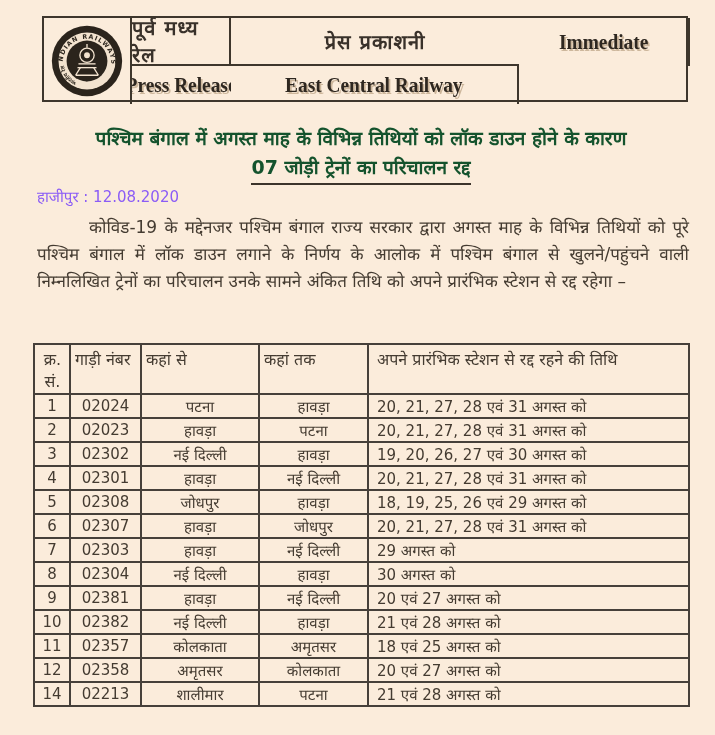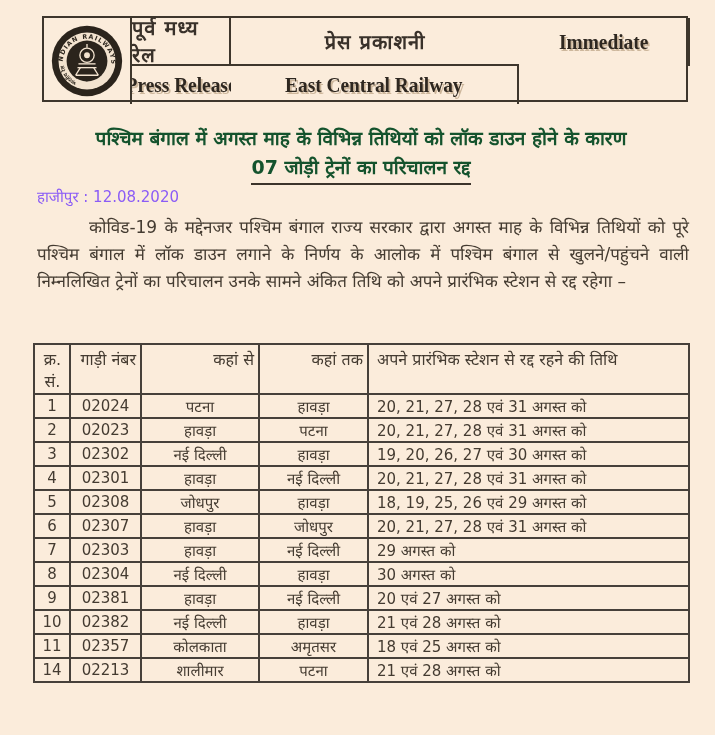--- a/index.html
+++ b/index.html
@@ -94,21 +94,21 @@
   }
   table.trains th, table.trains td {
     border: 2px solid #46403a;
     padding: 1px 4px;
   }
   table.trains th {
     font-weight: 400;
     font-size: 16px;
     vertical-align: top;
     height: 50px;
-    text-align: right;
+    text-align: left;
     padding-top: 3px;
   }
   table.trains td { height: 23px; text-align: center; }
   table.trains th.col-0, table.trains td.col-5 { text-align: center; }
   table.trains th.col-0 { padding-left: 5px; }
   table.trains th.col-4, table.trains td.col-4 {
     text-align: left; padding-left: 8px;
   }
 
   
@@ -266,20 +266,27 @@
         <td class="col-4">21 एवं 28 अगस्त को</td>
       </tr>
       <tr>
         <td class="col-0">11</td>
         <td class="col-1">02357</td>
         <td class="col-2">कोलकाता</td>
         <td class="col-3">अमृतसर</td>
         <td class="col-4">18 एवं 25 अगस्त को</td>
       </tr>
       <tr>
+        <td class="col-0">12</td>
+        <td class="col-1">02358</td>
+        <td class="col-2">अमृतसर</td>
+        <td class="col-3">कोलकाता</td>
+        <td class="col-4">20 एवं 27 अगस्त को</td>
+      </tr>
+      <tr>
         <td class="col-0">14</td>
         <td class="col-1">02213</td>
         <td class="col-2">शालीमार</td>
         <td class="col-3">पटना</td>
         <td class="col-4">21 एवं 28 अगस्त को</td>
       </tr>
     </tbody>
 </table>
 
 </body></html>

